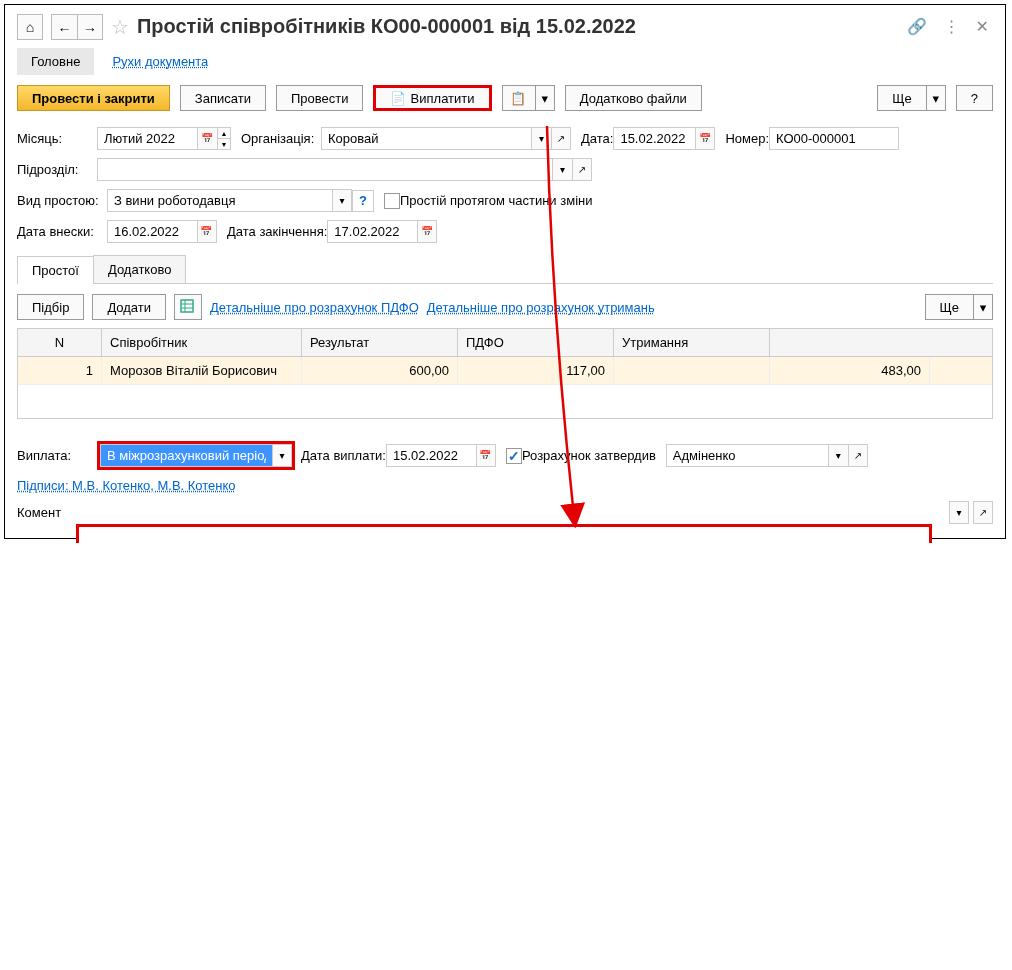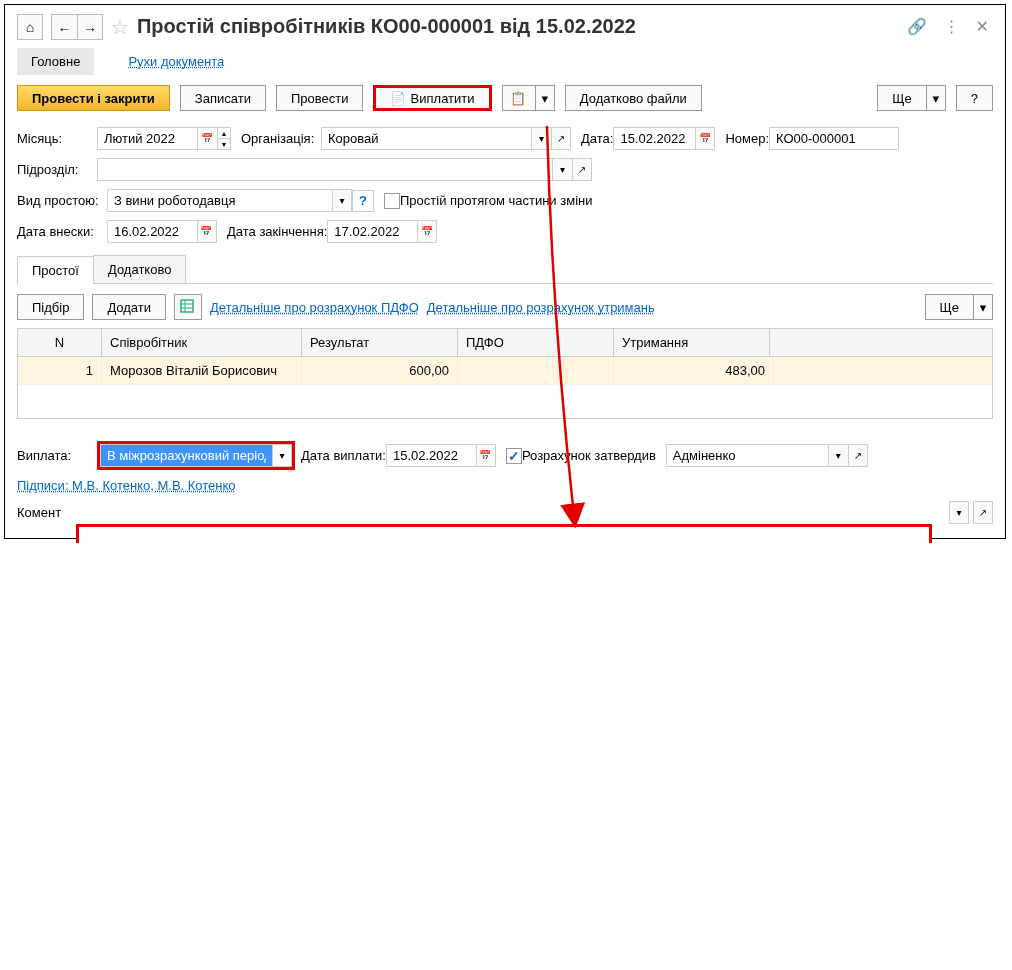--- a/index.html
+++ b/index.html
@@ -5,21 +5,21 @@
 * { box-sizing: border-box; margin: 0; padding: 0; font-family: Arial, sans-serif; font-size: 13px; }
 body { background: #fff; padding: 4px; }
 .window { border: 1px solid #000; width: 1002px; position: relative; background: #fff; }
 .topbar { display: flex; align-items: center; padding: 8px 12px; gap: 8px; }
 .nav-btn { width: 26px; height: 26px; border: 1px solid #bbb; background: #fafafa; display: inline-flex; align-items: center; justify-content: center; cursor: pointer; font-size: 14px; }
 .nav-group { display: flex; }
 .nav-group .nav-btn:first-child { border-right: none; }
 .star { font-size: 20px; color: #bbb; }
 .title { font-size: 20px; font-weight: bold; flex: 1; color: #333; }
 .top-icon { font-size: 16px; color: #888; cursor: pointer; padding: 4px; }
-.tabs-row { display: flex; gap: 20px; padding: 0 12px; margin-bottom: 10px; }
+.tabs-row { display: flex; gap: 4px; padding: 0 12px; margin-bottom: 10px; }
 .tab-btn { padding: 6px 14px; border: none; background: #eee; cursor: pointer; }
 .tab-btn.active { background: #e8e8e8; }
 .tab-link { padding: 6px 14px; color: #0066cc; text-decoration: underline dotted; cursor: pointer; }
 .toolbar { display: flex; gap: 10px; padding: 0 12px 12px; align-items: center; }
 .btn { padding: 4px 14px; border: 1px solid #999; background: #fafafa; cursor: pointer; height: 26px; display: inline-flex; align-items: center; gap: 4px; }
 .btn-primary { background: linear-gradient(#ffd968, #f5b72c); border-color: #c89622; font-weight: bold; text-align: center; }
 .btn-dd { display: flex; }
 .btn-dd .btn { border-right: none; }
 .btn-dd .dd { width: 20px; border: 1px solid #999; background: #fafafa; display: flex; align-items: center; justify-content: center; cursor: pointer; }
 .spacer { flex: 1; }
@@ -207,20 +207,21 @@
       <div class="col-n" style="text-align:center">N</div>
       <div class="col-emp">Співробітник</div>
       <div class="col-res" style="text-align:left">Результат</div>
       <div class="col-tax" style="text-align:left">ПДФО</div>
       <div class="col-ded" style="text-align:left">Утримання</div>
     </div>
     <div class="grid-row">
       <div class="col-n">1</div>
       <div class="col-emp">Морозов Віталій Борисович</div>
       <div class="col-res">600,00</div>
+      <div class="col-tax">117,00</div>
       <div class="col-ded"></div>
       <div class="col-pay">483,00</div>
     </div>
     <div class="grid-blank"></div>
   </div>
 </div>
 
 <div class="form-row" style="margin-top:8px">
   <span class="label">Виплата:</span>
   <span class="input-group red-box">

